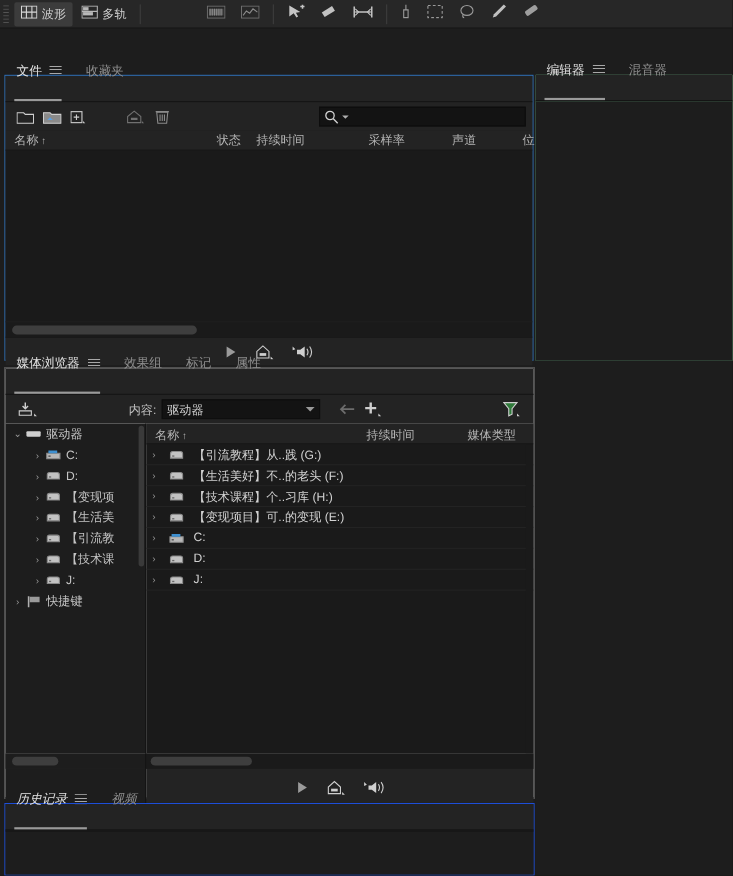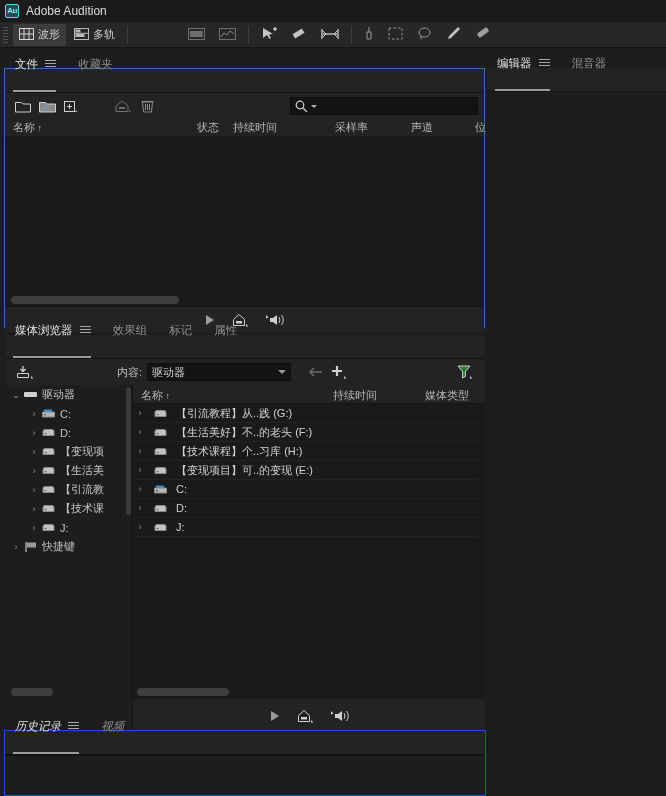--- a/index.html
+++ b/index.html
@@ -210,24 +210,20 @@
   .right-fill {
     position: absolute; left: 487px; top: 330px; width: 179px; height: 466px;
     background: #1d1d1d;
   }
 </style>
 </head>
 <body>
 
 <div class="app">
 
-  <div class="titlebar">
-    <div class="au-logo">Au</div>
-    <div class="title-text">Adobe Audition</div>
-  </div>
 
 
   <div class="toolbar">
     <div class="grip"></div>
 
     <div class="tbtn active">
       <span class="icon-sq">
         <svg width="15" height="12" viewBox="0 0 15 12">
             <rect x="0.5" y="0.5" width="14" height="11" fill="none" stroke="#d6d6d6"></rect>
             <line x1="5" y1="0.5" x2="5" y2="11.5" stroke="#d6d6d6"></line>

